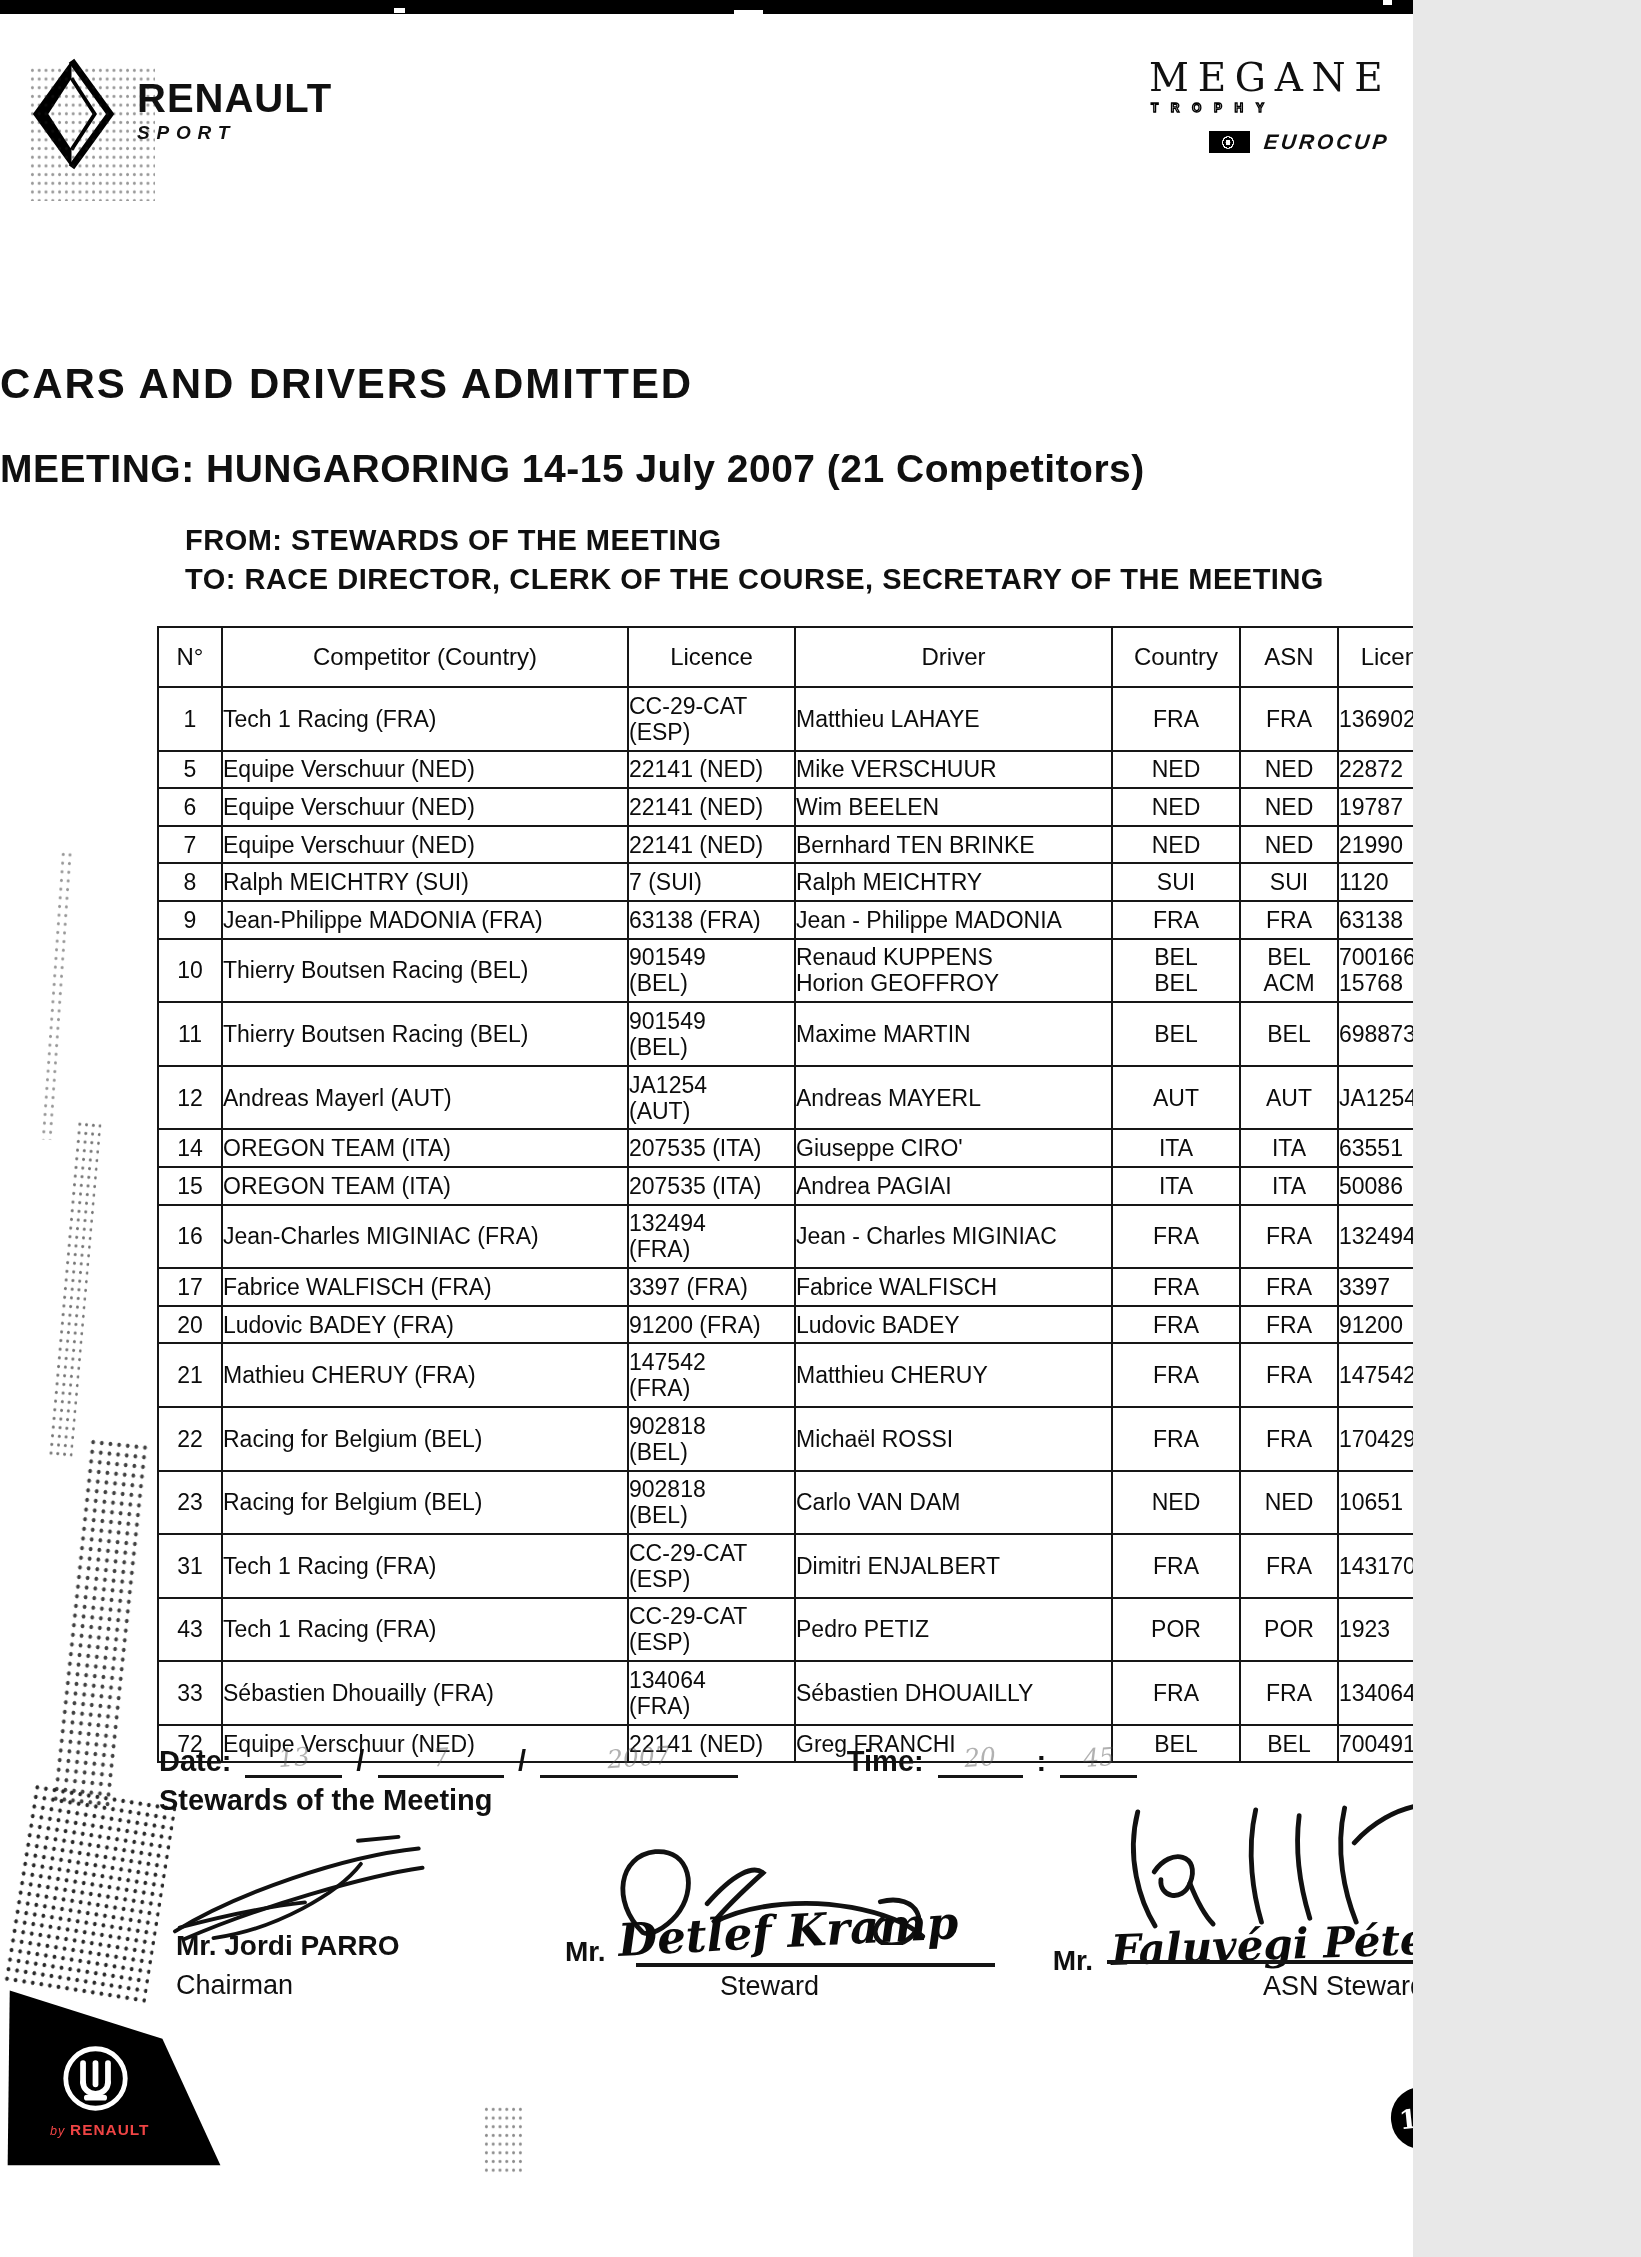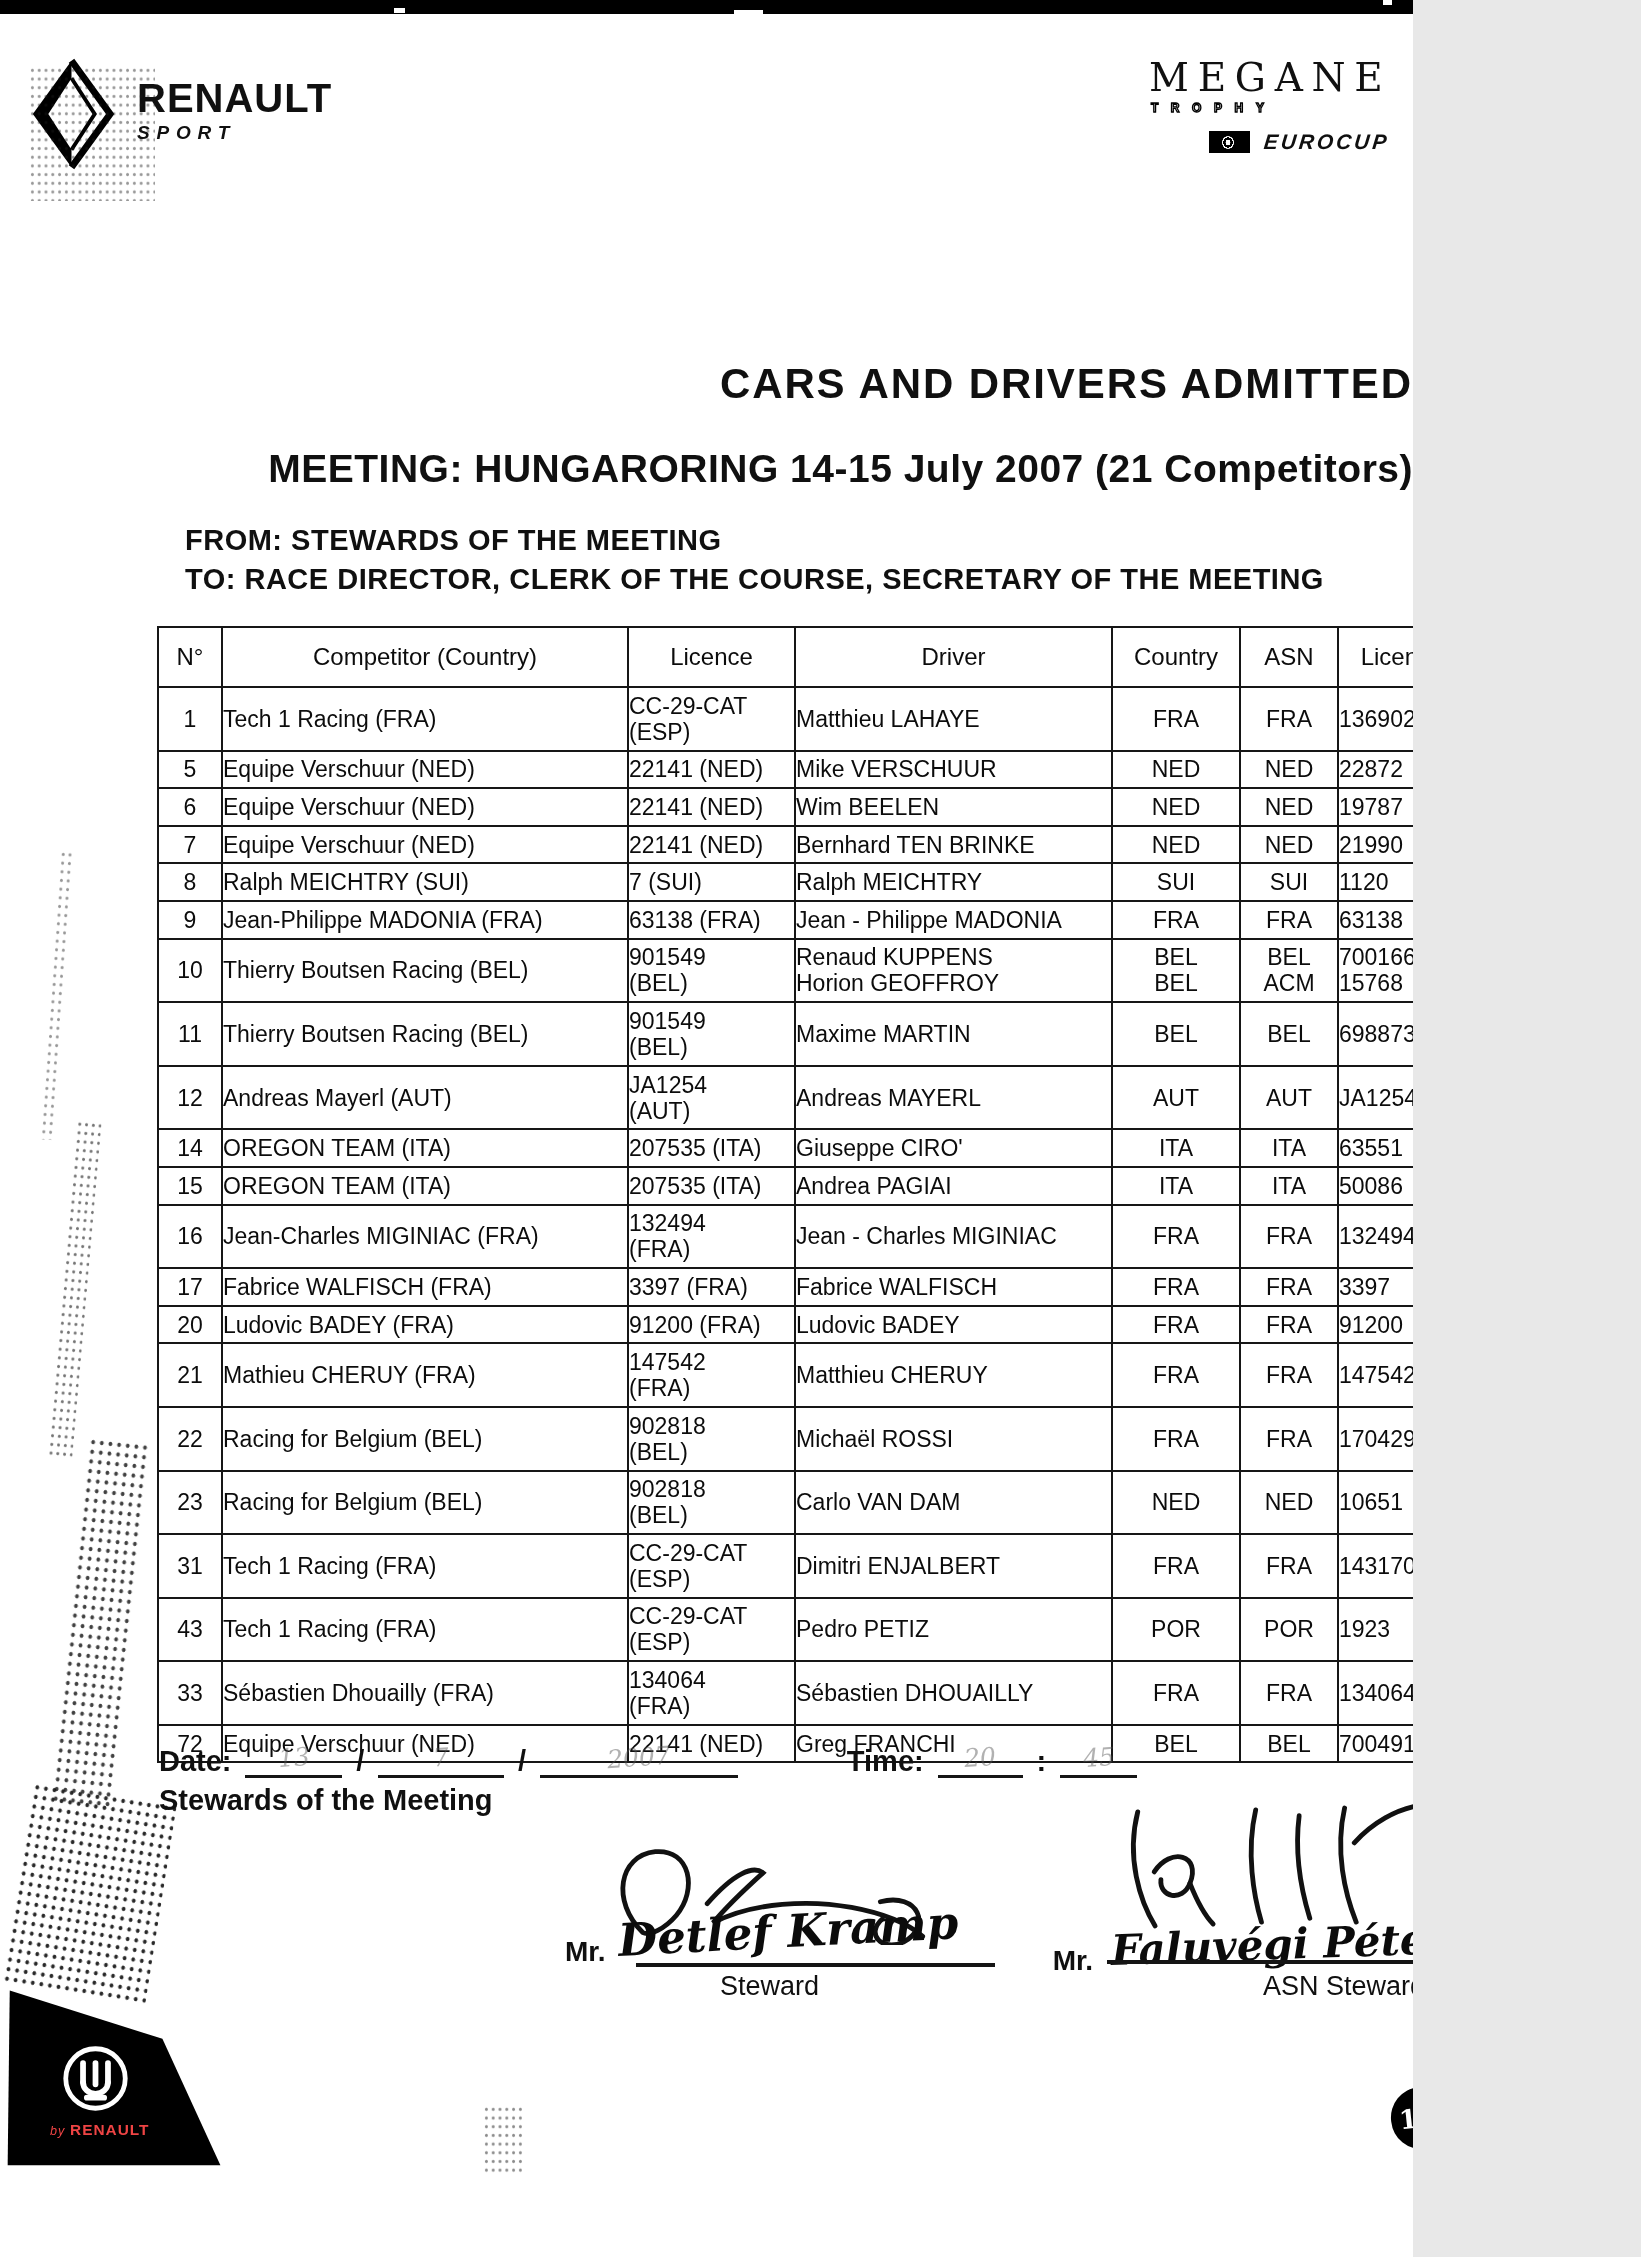--- a/index.html
+++ b/index.html
@@ -20,21 +20,21 @@
   .megane-block{position:absolute;left:1149px;top:58px;width:290px;}
   .megane-word{font-family:"DejaVu Serif",serif;font-size:39px;font-weight:500;letter-spacing:8.7px;line-height:39px;}
   .trophy-word{margin-top:3.9px;margin-left:1.9px;font-size:12px;font-weight:700;letter-spacing:12.6px;
                color:#fff;-webkit-text-stroke:1.3px #000;text-shadow:0 0 1px #000;}
   .eurocup-row{margin-top:15.4px;margin-left:60px;display:flex;align-items:center;}
   .eurocup-badge{width:41px;height:22px;background:#000;position:relative;flex:0 0 auto;}
   .eurocup-badge:before{content:"";position:absolute;left:12.6px;top:4.8px;width:12.6px;height:12.6px;
                border-radius:50%;background:radial-gradient(#fff 0 28%,#000 30% 55%,#fff 57% 70%,#000 72%);}
   .eurocup-word{margin-left:13.5px;font-size:21px;font-weight:700;font-style:italic;letter-spacing:2.9px;transform:skewX(-6deg);}
   
-  .title{position:absolute;left:0;top:359px;width:100%;text-align:right;font-weight:700;}
+  .title{position:absolute;left:0;top:359px;width:100%;text-align:left;font-weight:700;}
   .title-l1{font-size:42px;letter-spacing:1.9px;line-height:50px;}
   .title-l2{font-size:39px;letter-spacing:0.5px;line-height:50px;margin-top:35px;}
   
   .fromto{position:absolute;left:185px;top:521px;font-size:29px;font-weight:600;letter-spacing:0.5px;line-height:39px;}
   
   table.admitted{position:absolute;left:157px;top:626px;width:1309px;border-collapse:collapse;
                  table-layout:fixed;font-size:23px;color:#0c0c0c;}
   table.admitted th,table.admitted td{border:2.4px solid #161616;vertical-align:middle;overflow:hidden;}
   table.admitted th{font-weight:400;font-size:24px;height:56px;text-align:center;}
   table.admitted td{padding:4.8px 0;}
@@ -650,20 +650,33 @@
     <span>/</span>
     <span class="uline" style="width:198px;"><span class="hand">2007</span></span>
     <span style="display:inline-block;width:87px;"></span>
     <span>Time:</span>
     <span class="uline" style="width:85px;"><span class="hand">20</span></span>
     <span>:</span>
     <span class="uline" style="width:77px;"><span class="hand">45</span></span>
   </div>
   <div class="stewards-label">Stewards of the Meeting</div>
 
+  <div class="sig" style="left:145px;top:1833px;width:319px;height:174px;">
+    <svg width="290" height="106" viewBox="0 0 300 110" style="left:14.5px;top:1.9px;">
+      <g fill="none" stroke="#111" stroke-width="4" stroke-linecap="round">
+        <path d="M15,100 C80,60 190,22 268,14"></path>
+        <path d="M25,108 C100,75 215,42 272,34"></path>
+        <path d="M20,96 C65,84 115,74 150,70"></path>
+        <path d="M55,107 C120,98 185,60 208,30"></path>
+        <path d="M205,6 l42,-4"></path>
+      </g>
+    </svg>
+    <div class="siglabel" style="left:31px;top:97px;">Mr. Jordi PARRO</div>
+    <div class="sigrole" style="left:31px;top:137px;">Chairman</div>
+  </div>
 
   <div class="sig" style="left:541px;top:1839px;width:483px;height:174px;">
     <svg width="328" height="101" viewBox="0 0 340 105" style="left:58px;top:4.8px;">
       <g fill="none" stroke="#111" stroke-width="5" stroke-linecap="round">
         <path d="M45,92 C12,60 20,12 58,8 C95,5 102,48 80,74 C68,88 52,96 45,92"></path>
         <path d="M66,100 l4,2"></path>
         <path d="M112,62 C140,30 160,22 170,30 C150,48 128,70 118,82 C160,60 220,58 262,66 C300,73 322,84 336,96"></path>
         <path d="M292,60 C332,50 346,86 316,102 C294,112 276,94 294,78"></path>
       </g>
     </svg>

